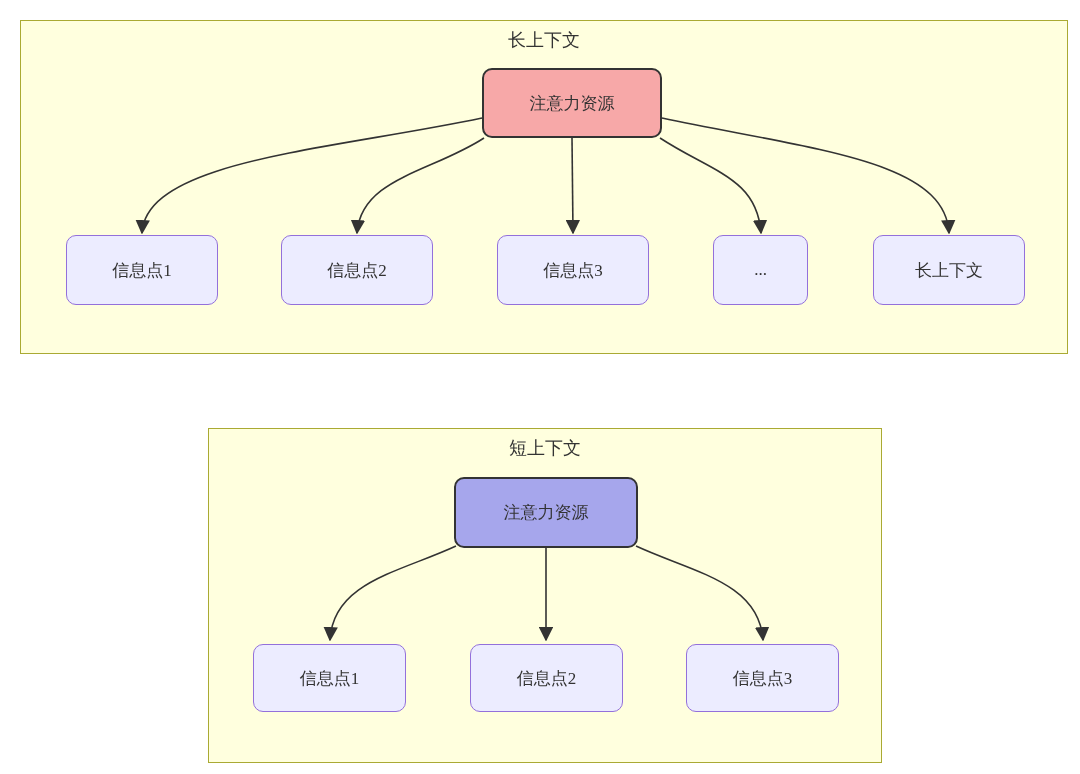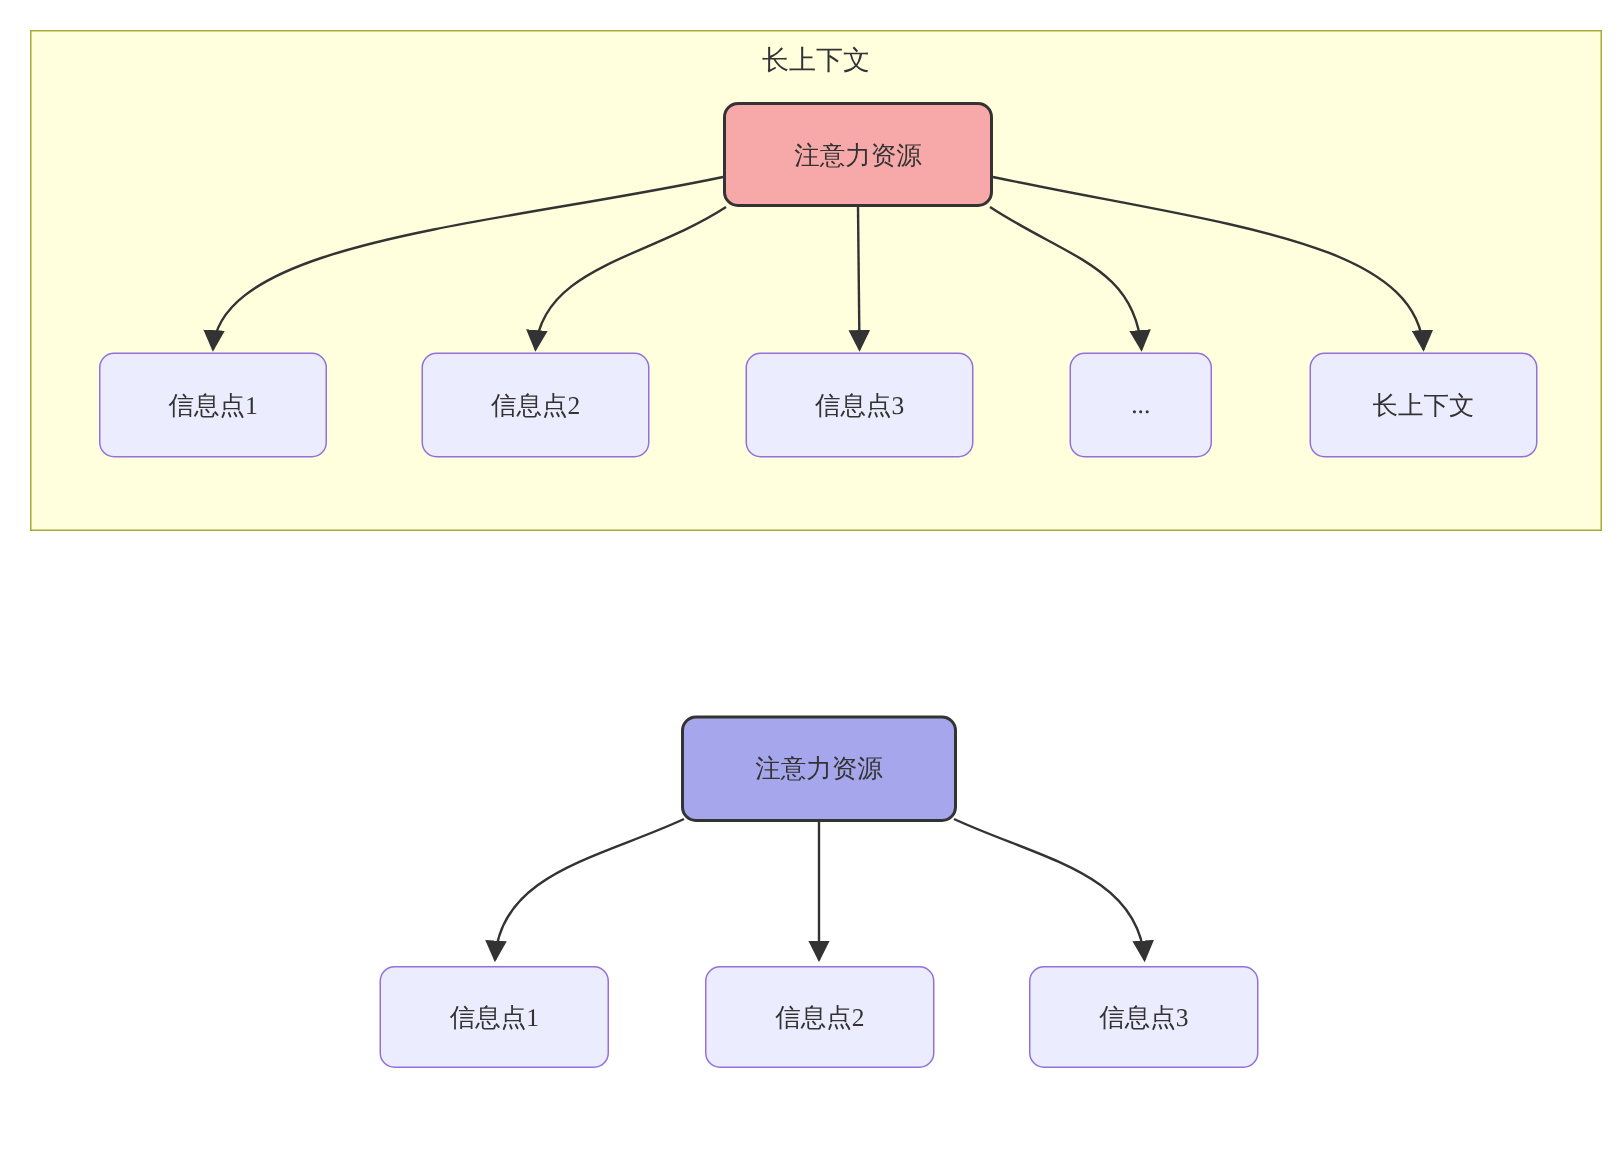--- a/index.html
+++ b/index.html
@@ -62,20 +62,23 @@
 </style>
 </head>
 <body>
 
 <div class="canvas">
 
   <div class="group" style="left:20px; top:20px; width:1048px; height:334px;">
     <div class="group-title">长上下文</div>
   </div>
 
+  <div class="group" style="left:208px; top:428px; width:674px; height:335px;">
+    <div class="group-title">短上下文</div>
+  </div>
 
   <svg class="edges" viewBox="0 0 1080 774" xmlns="http://www.w3.org/2000/svg">
     <defs>
       <marker id="arrowhead" viewBox="0 0 10 10" refX="9" refY="5" markerWidth="9" markerHeight="9" orient="auto-start-reverse">
         <path d="M0,0 L10,5 L0,10 z" style="fill: var(--edge, #333333);"></path>
       </marker>
     </defs>
 
     <path class="edge" d="M482,118 C330,150 146,160 142,233" marker-end="url(#arrowhead)"></path>
     <path class="edge" d="M484,138 C432,172 361,178 357,233" marker-end="url(#arrowhead)"></path>

